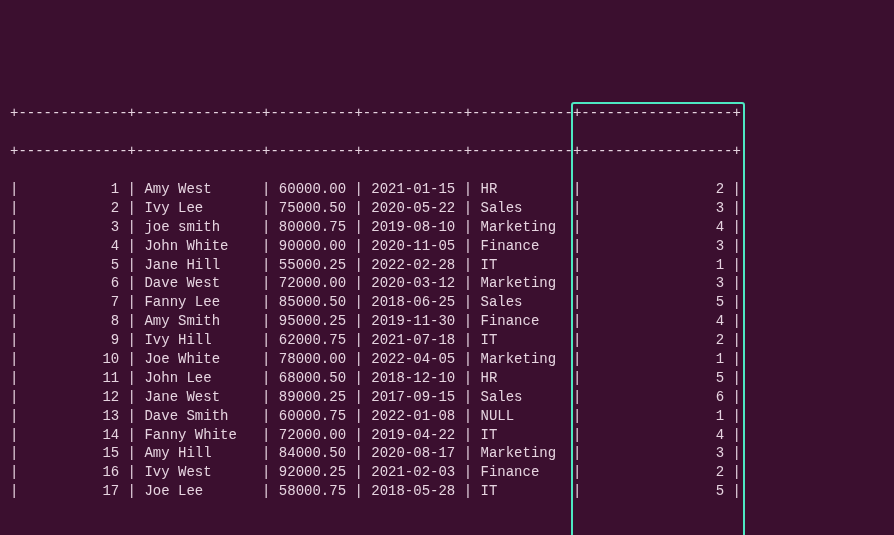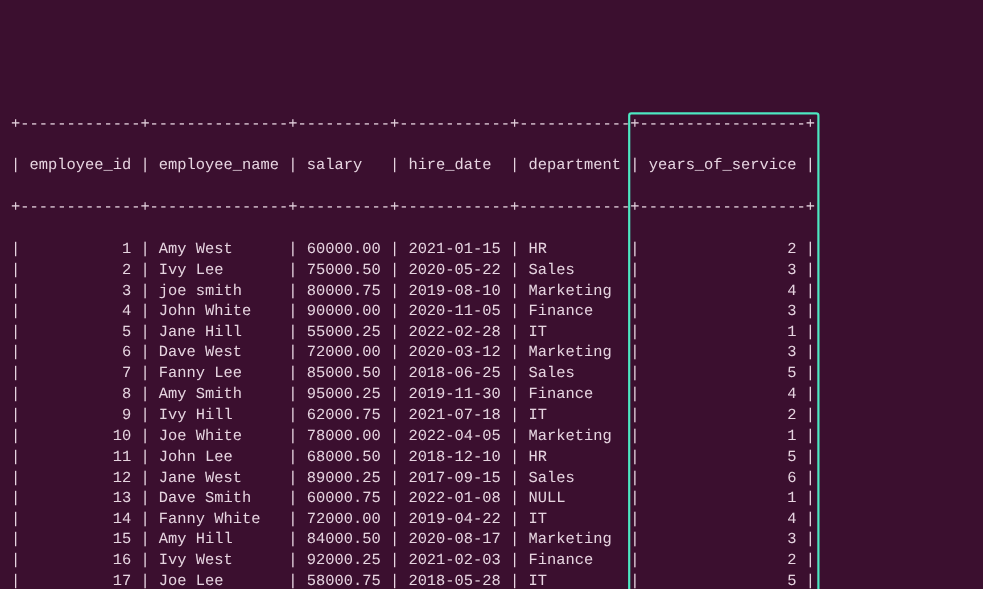--- a/index.html
+++ b/index.html
@@ -26,21 +26,20 @@
     white-space: pre;
   }
 </style>
 </head>
 <body>
 
 
 
 <div class="terminal">
 <div class="row-line">+-------------+---------------+----------+------------+------------+------------------+</div>
-<div class="row-line">| employee_id | employee_name | salary   | hire_date  | department | years_of_service |</div>
 <div class="row-line">+-------------+---------------+----------+------------+------------+------------------+</div>
 <div id="rows-container"><div class="row-line">|           1 | Amy West      | 60000.00 | 2021-01-15 | HR         |                2 |</div><div class="row-line">|           2 | Ivy Lee       | 75000.50 | 2020-05-22 | Sales      |                3 |</div><div class="row-line">|           3 | joe smith     | 80000.75 | 2019-08-10 | Marketing  |                4 |</div><div class="row-line">|           4 | John White    | 90000.00 | 2020-11-05 | Finance    |                3 |</div><div class="row-line">|           5 | Jane Hill     | 55000.25 | 2022-02-28 | IT         |                1 |</div><div class="row-line">|           6 | Dave West     | 72000.00 | 2020-03-12 | Marketing  |                3 |</div><div class="row-line">|           7 | Fanny Lee     | 85000.50 | 2018-06-25 | Sales      |                5 |</div><div class="row-line">|           8 | Amy Smith     | 95000.25 | 2019-11-30 | Finance    |                4 |</div><div class="row-line">|           9 | Ivy Hill      | 62000.75 | 2021-07-18 | IT         |                2 |</div><div class="row-line">|          10 | Joe White     | 78000.00 | 2022-04-05 | Marketing  |                1 |</div><div class="row-line">|          11 | John Lee      | 68000.50 | 2018-12-10 | HR         |                5 |</div><div class="row-line">|          12 | Jane West     | 89000.25 | 2017-09-15 | Sales      |                6 |</div><div class="row-line">|          13 | Dave Smith    | 60000.75 | 2022-01-08 | NULL       |                1 |</div><div class="row-line">|          14 | Fanny White   | 72000.00 | 2019-04-22 | IT         |                4 |</div><div class="row-line">|          15 | Amy Hill      | 84000.50 | 2020-08-17 | Marketing  |                3 |</div><div class="row-line">|          16 | Ivy West      | 92000.25 | 2021-02-03 | Finance    |                2 |</div><div class="row-line">|          17 | Joe Lee       | 58000.75 | 2018-05-28 | IT         |                5 |</div></div>
 
 
 <div class="highlight-box" id="hl" style="left: 561.219px; top: 16.8906px; width: 170.125px; height: 532.938px; border-color: rgb(77, 232, 194);"></div>
 </div>
 
 
 
 

